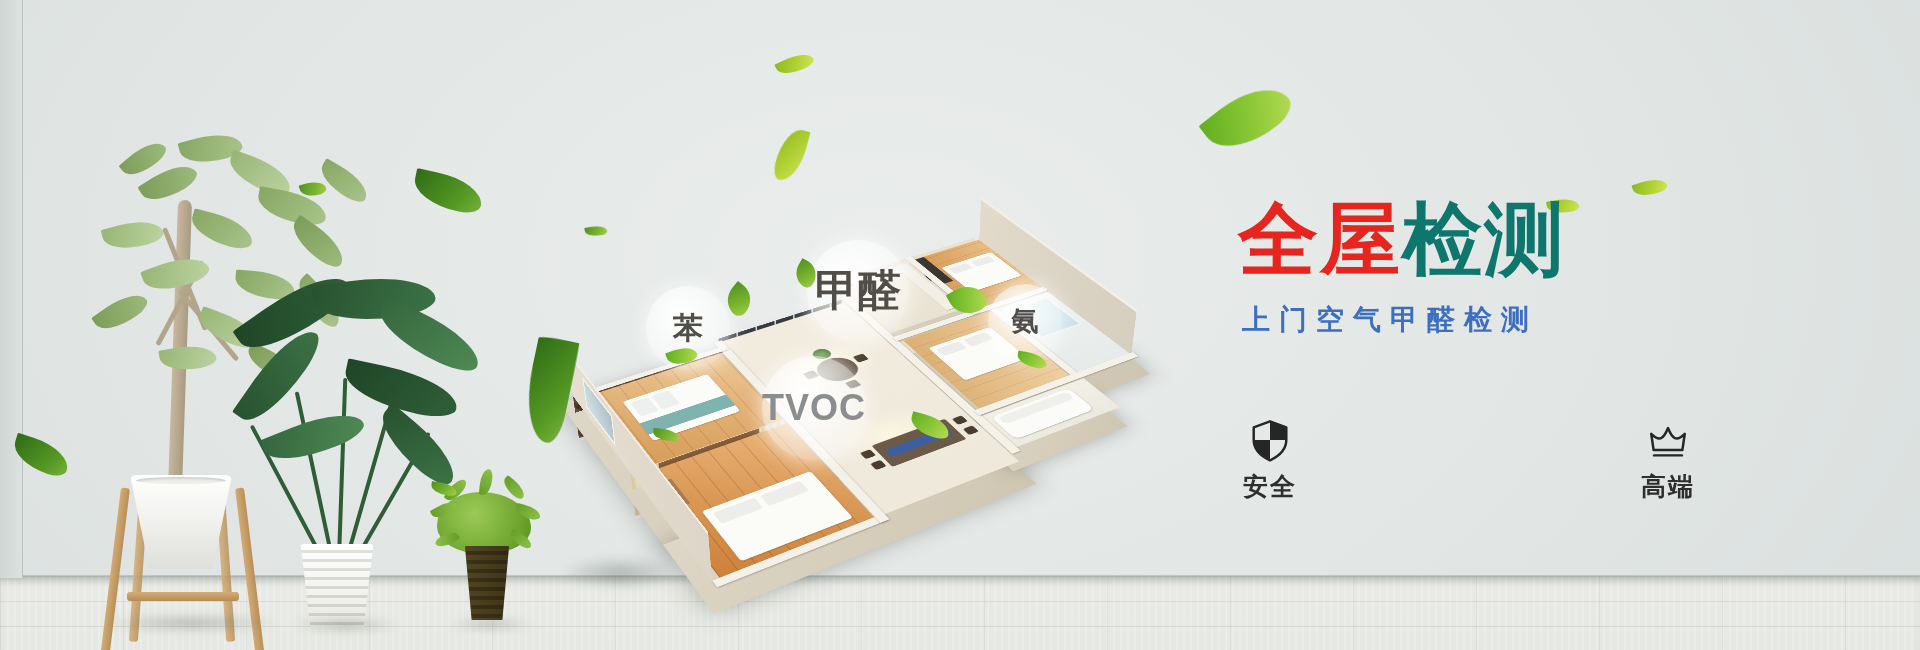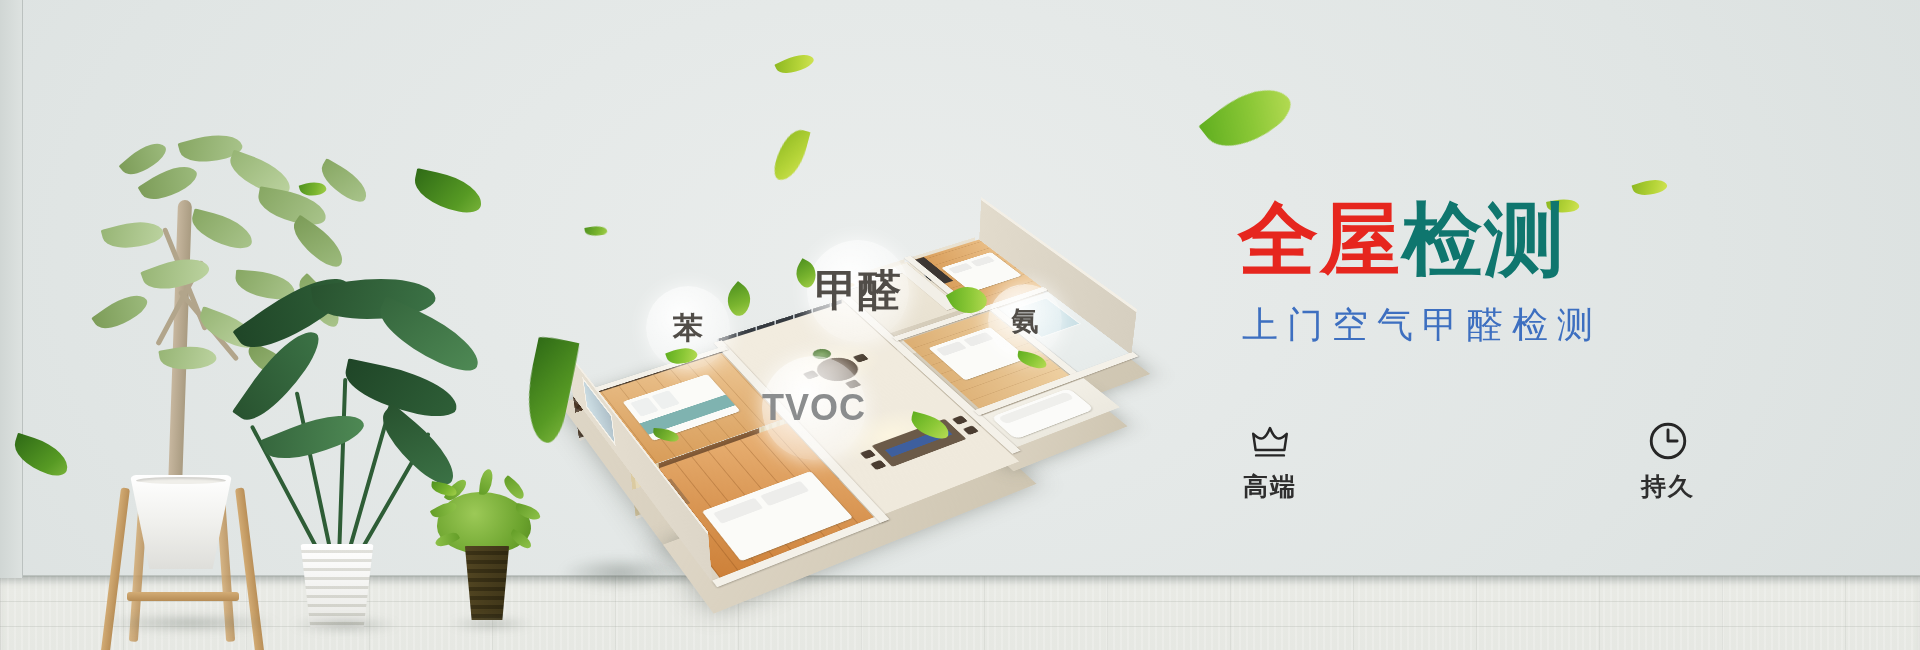--- a/index.html
+++ b/index.html
@@ -70,21 +70,21 @@
   .wflat{position:absolute;background:#f4f1e9;transform:translateZ(2px);box-shadow:0 1px 2px rgba(90,85,70,.45);}
   .wall3d{position:absolute;height:52px;transform-origin:50% 0;transform:rotateX(-90deg);border-bottom:4px solid #f3efe6;}
   .wall3dv{position:absolute;width:52px;transform-origin:0 50%;transform:rotateY(-90deg);border-right:4px solid #f3efe6;}
   .furn{position:absolute;transform:translateZ(1.5px);}
   
   .bubble{position:absolute;border-radius:50%;display:flex;align-items:center;justify-content:center;
        background:radial-gradient(circle at 42% 36%, rgba(255,255,255,.96), rgba(255,255,255,.5) 66%, rgba(255,255,255,.12));
        box-shadow:0 0 20px rgba(255,255,255,.75);font-weight:700;color:#514d48;z-index:6;}
   
   .title{position:absolute;left:1238px;top:200px;font-size:80px;line-height:1;font-weight:900;letter-spacing:2px;white-space:nowrap;z-index:7;}
-  .subtitle{position:absolute;left:1242px;top:301px;font-size:36px;font-weight:400;letter-spacing:9px;white-space:nowrap;z-index:7;}
+  .subtitle{position:absolute;left:1242px;top:301px;font-size:28px;font-weight:700;letter-spacing:9px;white-space:nowrap;z-index:7;}
   .features{position:absolute;left:1228px;top:418px;width:482px;display:flex;justify-content:space-between;z-index:7;}
   .feature{display:flex;flex-direction:column;align-items:center;width:84px;}
   .feature svg{width:46px;height:46px;}
   .feature .flabel{margin-top:6px;font-size:25px;font-weight:600;color:#2e2e2e;letter-spacing:2px;white-space:nowrap;}
   .z5{z-index:5;} .z8{z-index:8;}
 </style>
 </head>
 <body>
 
 <div class="floor"></div>
@@ -271,26 +271,27 @@
 <div class="leaf mid z8" style="left:653px;top:429px;width:26px;height:12px;transform:rotate(5deg);"></div>
 <div class="leaf mid z8" style="left:585px;top:226px;width:22px;height:10px;transform:rotate(-10deg);"></div>
 
 <div class="title">
   <span style="color:#e6261e;">全屋</span><span style="color:#0f766e;">检测</span>
 </div>
 <div class="subtitle" style="color:#3d6fc0;">上门空气甲醛检测</div>
 
 <div class="features">
   <div class="feature">
+    <svg viewBox="0 0 48 48" fill="none" stroke="#262626" stroke-width="2.6" stroke-linejoin="round">
+      <path d="M24 3.5 41 9.8 V23 c0 10-7 16.5-17 21.3 C14 39.5 7 33 7 23 V9.8 Z"></path>
+      <path d="M24 3.5 41 9.8 V23 H24 Z" fill="#262626" stroke="none"></path>
+      <path d="M24 23 H7 c0.3 9.2 6.8 15.6 17 20 Z" fill="#262626" stroke="none"></path>
+    </svg>
+    <div class="flabel">安全</div>
+  </div>
+  <div class="feature">
     <svg viewBox="0 0 48 48" fill="none" stroke="#262626" stroke-width="2.6" stroke-linejoin="round" stroke-linecap="round">
       <path d="M9 33.5 L6.5 16.5 C10.5 20.5 14.3 22 16.8 21 C19.8 19.8 22 15.5 24 10.5 C26 15.5 28.2 19.8 31.2 21 C33.7 22 37.5 20.5 41.5 16.5 L39 33.5 Z"></path>
       <path d="M9.5 39 h29"></path>
     </svg>
     <div class="flabel">高端</div>
   </div>
-  <div class="feature">
-    <svg viewBox="0 0 48 48" fill="none" stroke="#262626" stroke-width="3" stroke-linecap="round">
-      <circle cx="24" cy="24" r="17.5"></circle>
-      <path d="M24 24 V12.5 M24 24 H33.5"></path>
-    </svg>
-    <div class="flabel">持久</div>
-  </div>
 </div>
 
 </body></html>

